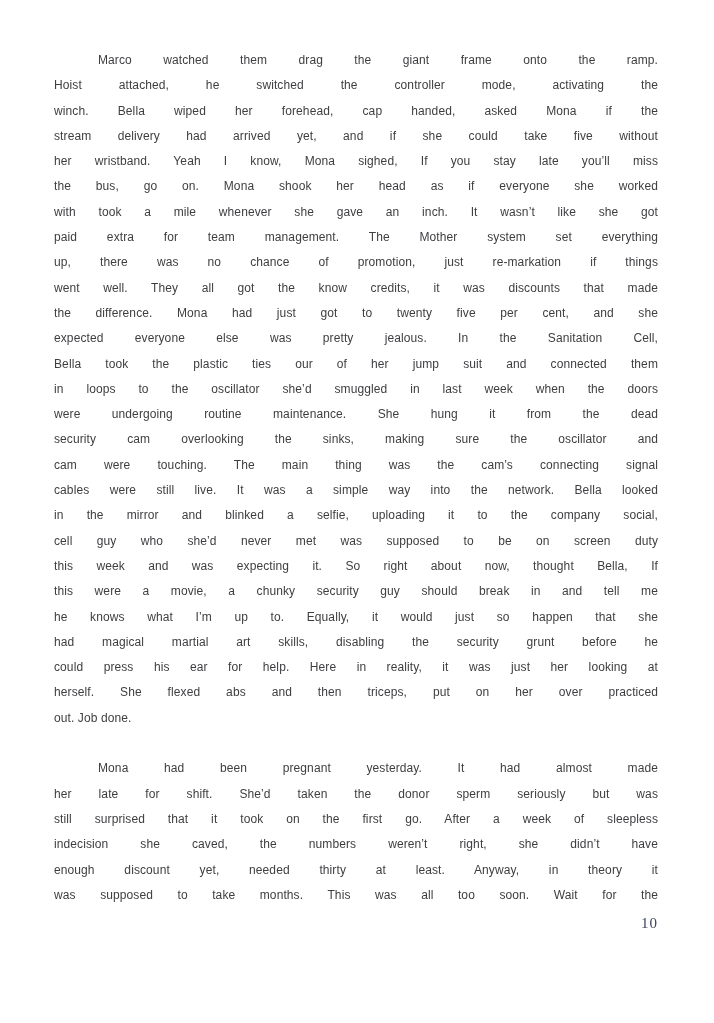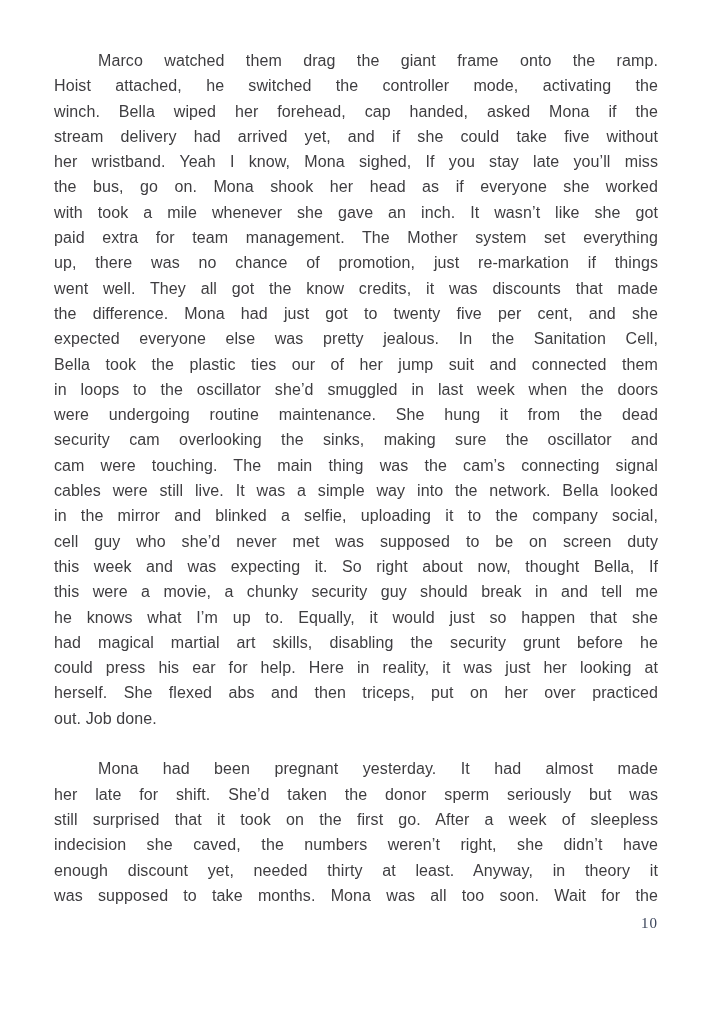--- a/index.html
+++ b/index.html
@@ -14,21 +14,21 @@
     font-family:"Liberation Sans",sans-serif;
     overflow:hidden;
   }
   .page{
     width:714px;height:1023px;
     padding:48px 56px 0 54px;
     background:var(--bg);
   }
   .text-block{
     color:var(--body-text);
-    font-size:16px;
+    font-size:12px;
     line-height:25.3px;
     letter-spacing:0.1px;
   }
   .paragraph + .paragraph{margin-top:25.3px;}
   .line{
     text-align:justify;
     text-align-last:justify;
   }
   .line.first{text-indent:44px;}
   .line.end{text-align-last:left;}
@@ -74,17 +74,17 @@
         <div class="line">could press his ear for help. Here in reality, it was just her looking at</div>
         <div class="line">herself. She flexed abs and then triceps, put on her over practiced</div>
         <div class="line end">out. Job done.</div>
       </div>
     <div class="paragraph">
         <div class="line first">Mona had been pregnant yesterday. It had almost made</div>
         <div class="line">her late for shift. She’d taken the donor sperm seriously but was</div>
         <div class="line">still surprised that it took on the first go. After a week of sleepless</div>
         <div class="line">indecision she caved, the numbers weren’t right, she didn’t have</div>
         <div class="line">enough discount yet, needed thirty at least. Anyway, in theory it</div>
-        <div class="line">was supposed to take months. Mona was all too soon. Wait for the</div>
+        <div class="line">was supposed to take months. This was all too soon. Wait for the</div>
       </div>
   </div>
   <div class="folio">10</div>
 </div>
 
 </body></html>

